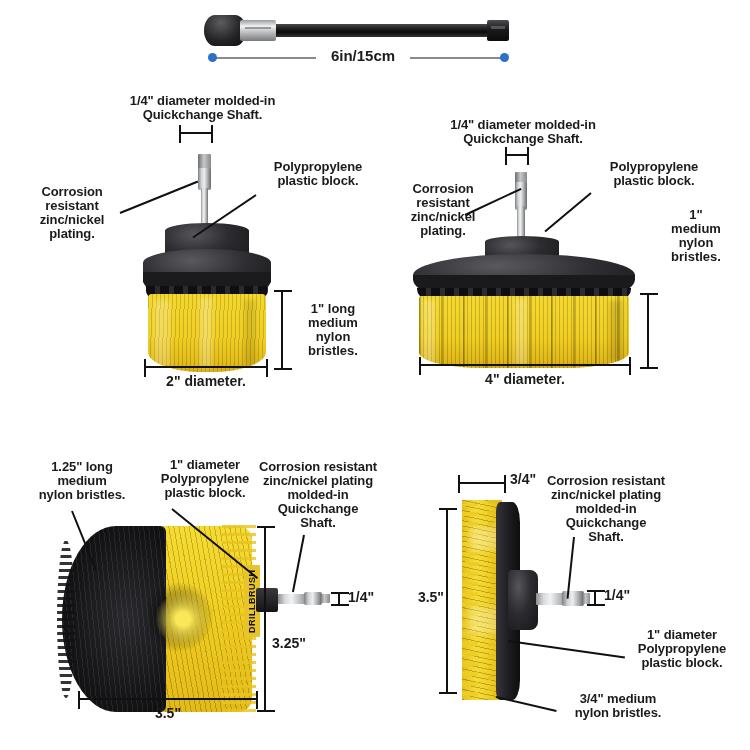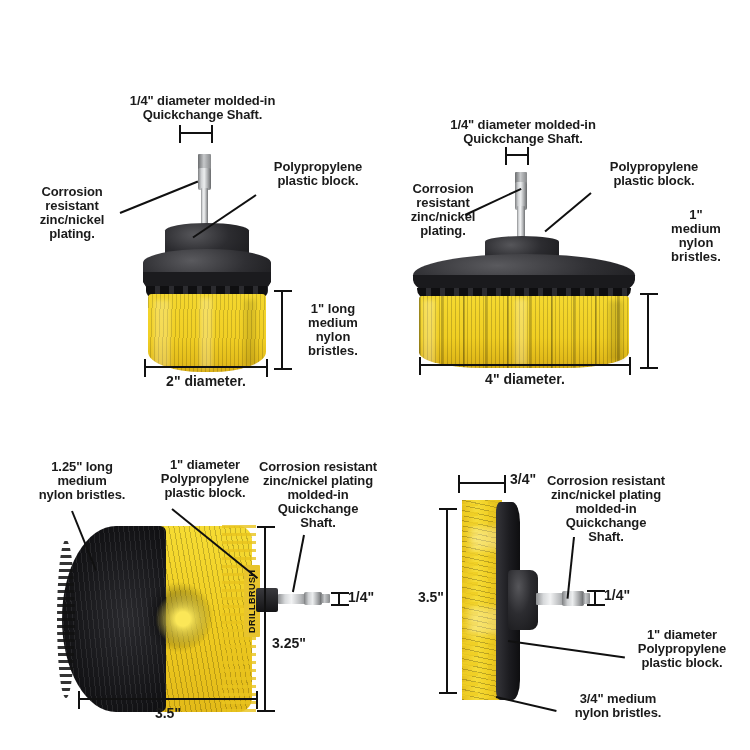--- a/index.html
+++ b/index.html
@@ -160,20 +160,38 @@
     transform: rotate(180deg);
     overflow: hidden;
     border-radius: 1px;
   }
 </style>
 </head>
 <body>
 
 <div class="stage">
 
+  <div class="abs" style="left:0;top:0;width:750px;height:90px;">
+
+    <div class="ext-body" style="left:246px; top:24px; width:258px; height:13px;"></div>
+
+    <div class="ext-collar" style="left:204px; top:15px; width:42px; height:31px;"></div>
+
+    <div class="ext-sleeve" style="left:240px; top:20px; width:36px; height:21px;"></div>
+    <div class="abs" style="left:245px; top:27px; width:26px; height:2px; background:#6d6f71; opacity:.65;"></div>
+
+    <div class="ext-hexend" style="left:487px; top:20px; width:22px; height:21px;"></div>
+    <div class="abs" style="left:491px; top:26px; width:14px; height:3px; background:#5e6062; opacity:.8;"></div>
+
+    <div class="ruler-line" style="left:212px; top:57px; width:295px;"></div>
+    <div class="ruler-gap" style="left:316px; top:50px; width:94px; height:16px;"></div>
+    <div class="ruler-dot" style="left:208px; top:53px;"></div>
+    <div class="ruler-dot" style="left:500px; top:53px;"></div>
+    <div class="abs dimlabel" style="left:316px; top:48px; width:94px; font-size:15px;">6in/15cm</div>
+  </div>
 
   <div class="abs" style="left:0;top:90px;width:375px;height:320px;">
 
     <div class="shaft-tip" style="left:198px; top:64px; width:13px; height:16px;"></div>
     <div class="shaft-hex" style="left:198px; top:78px; width:13px; height:22px;"></div>
     <div class="shaft" style="left:201px; top:98px; width:7px; height:42px;"></div>
 
     <div class="hub" style="left:165px; top:133px; width:84px; height:42px;"></div>
     <div class="plate" style="left:143px; top:159px; width:128px; height:46px; border-radius:50% / 30%;"></div>
     <div class="abs" style="left:143px; top:182px; width:128px; height:20px; background:#1b1b1e; border-radius:0 0 14px 14px;"></div>

